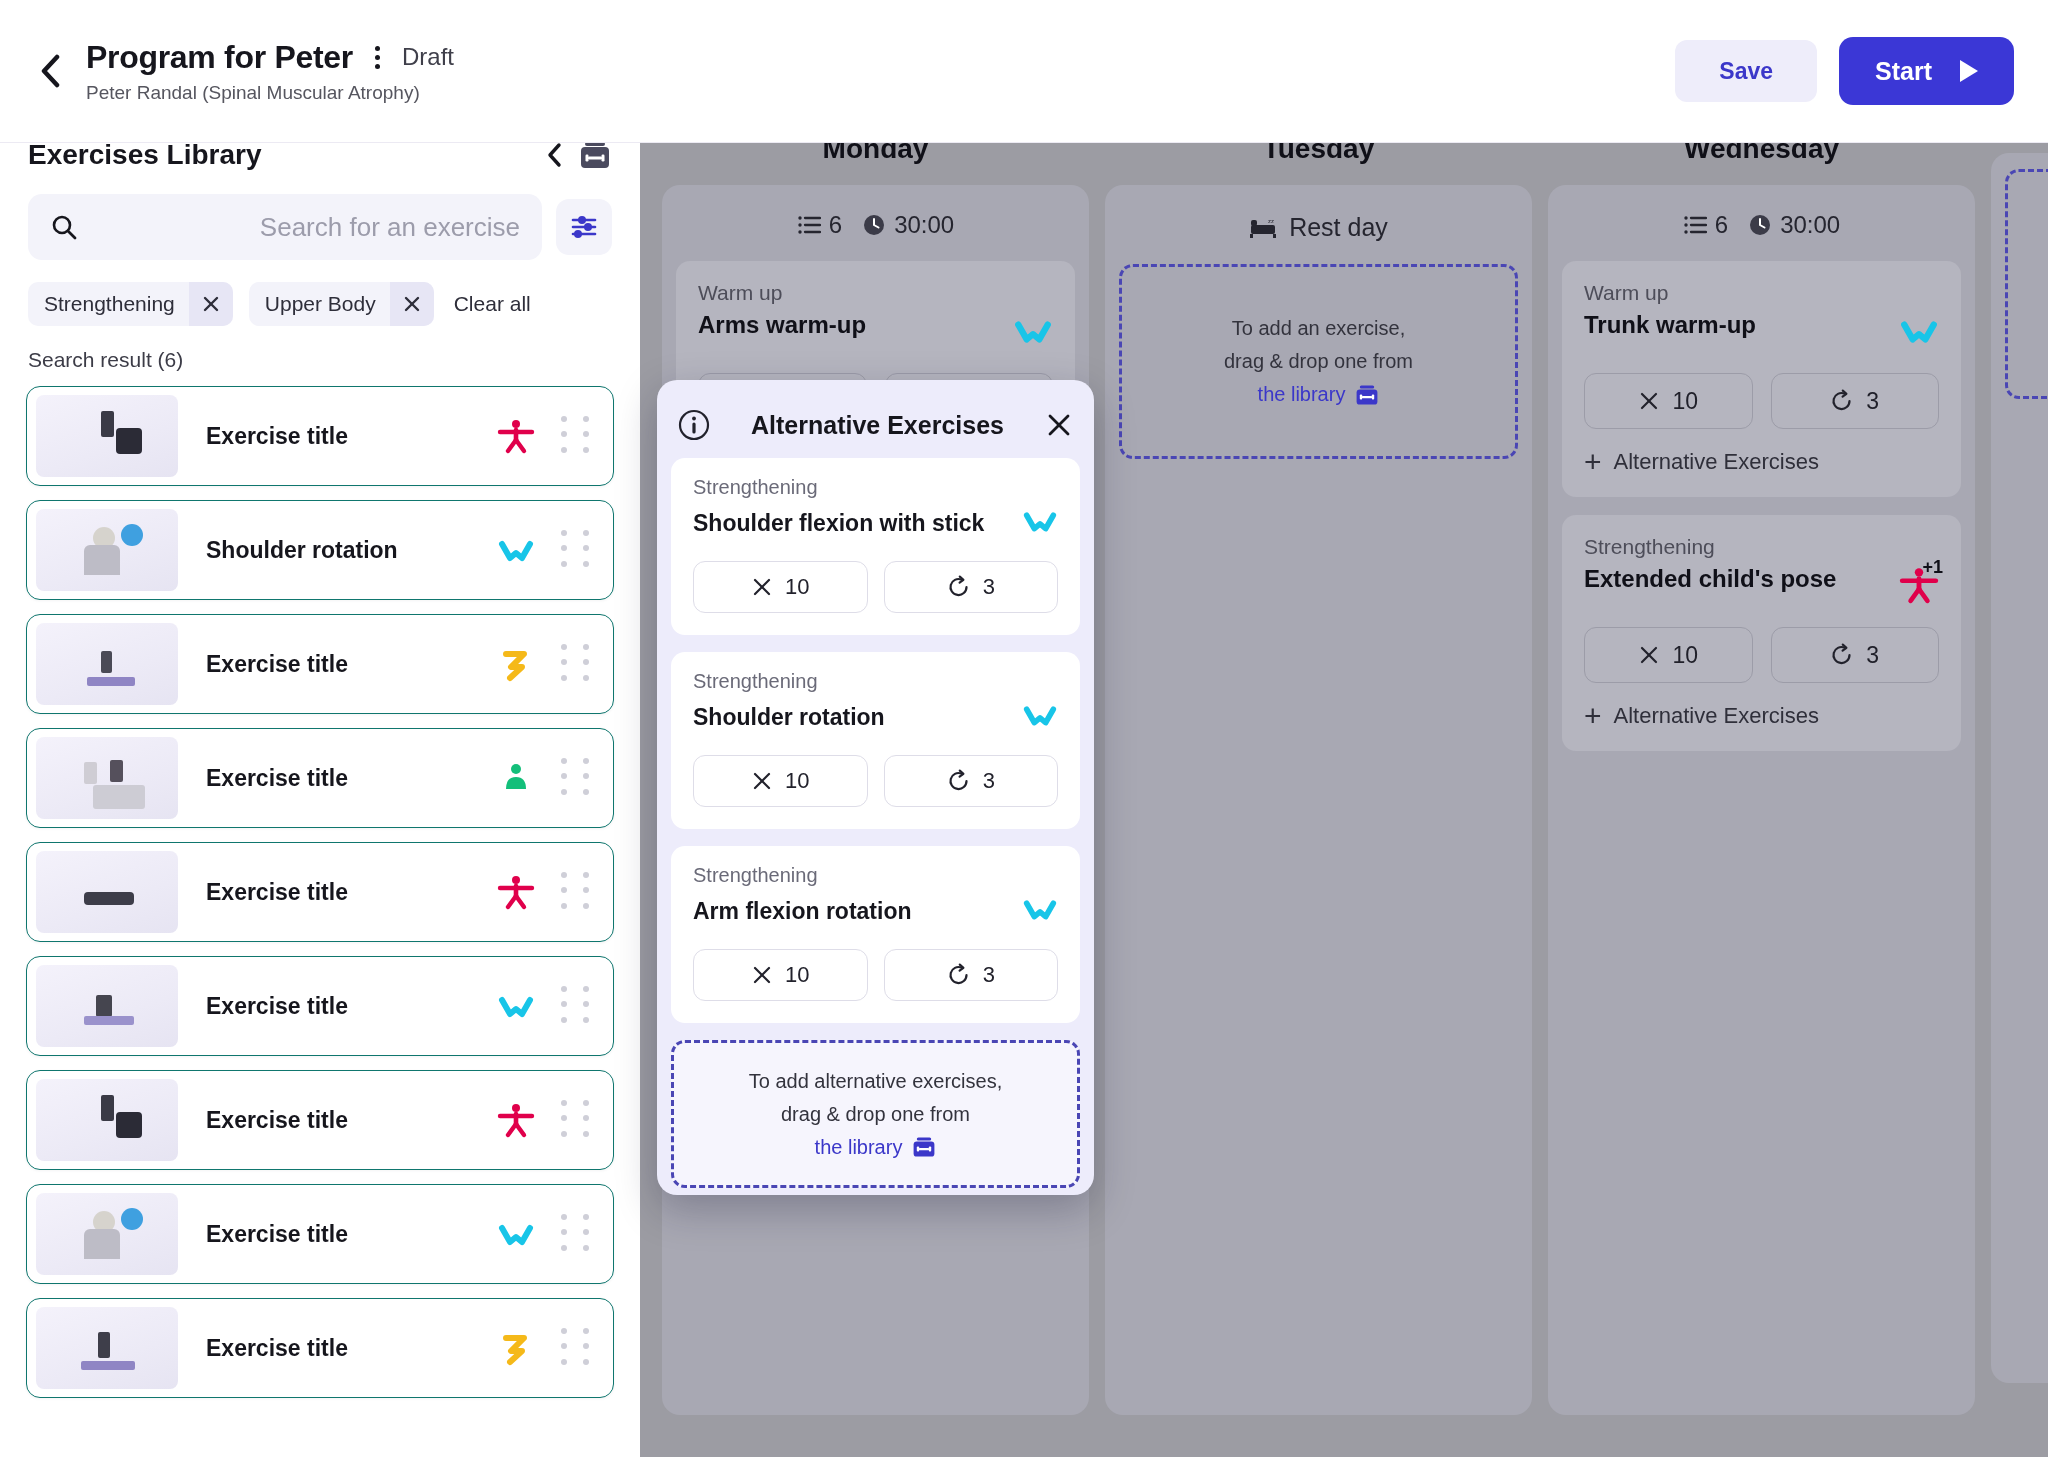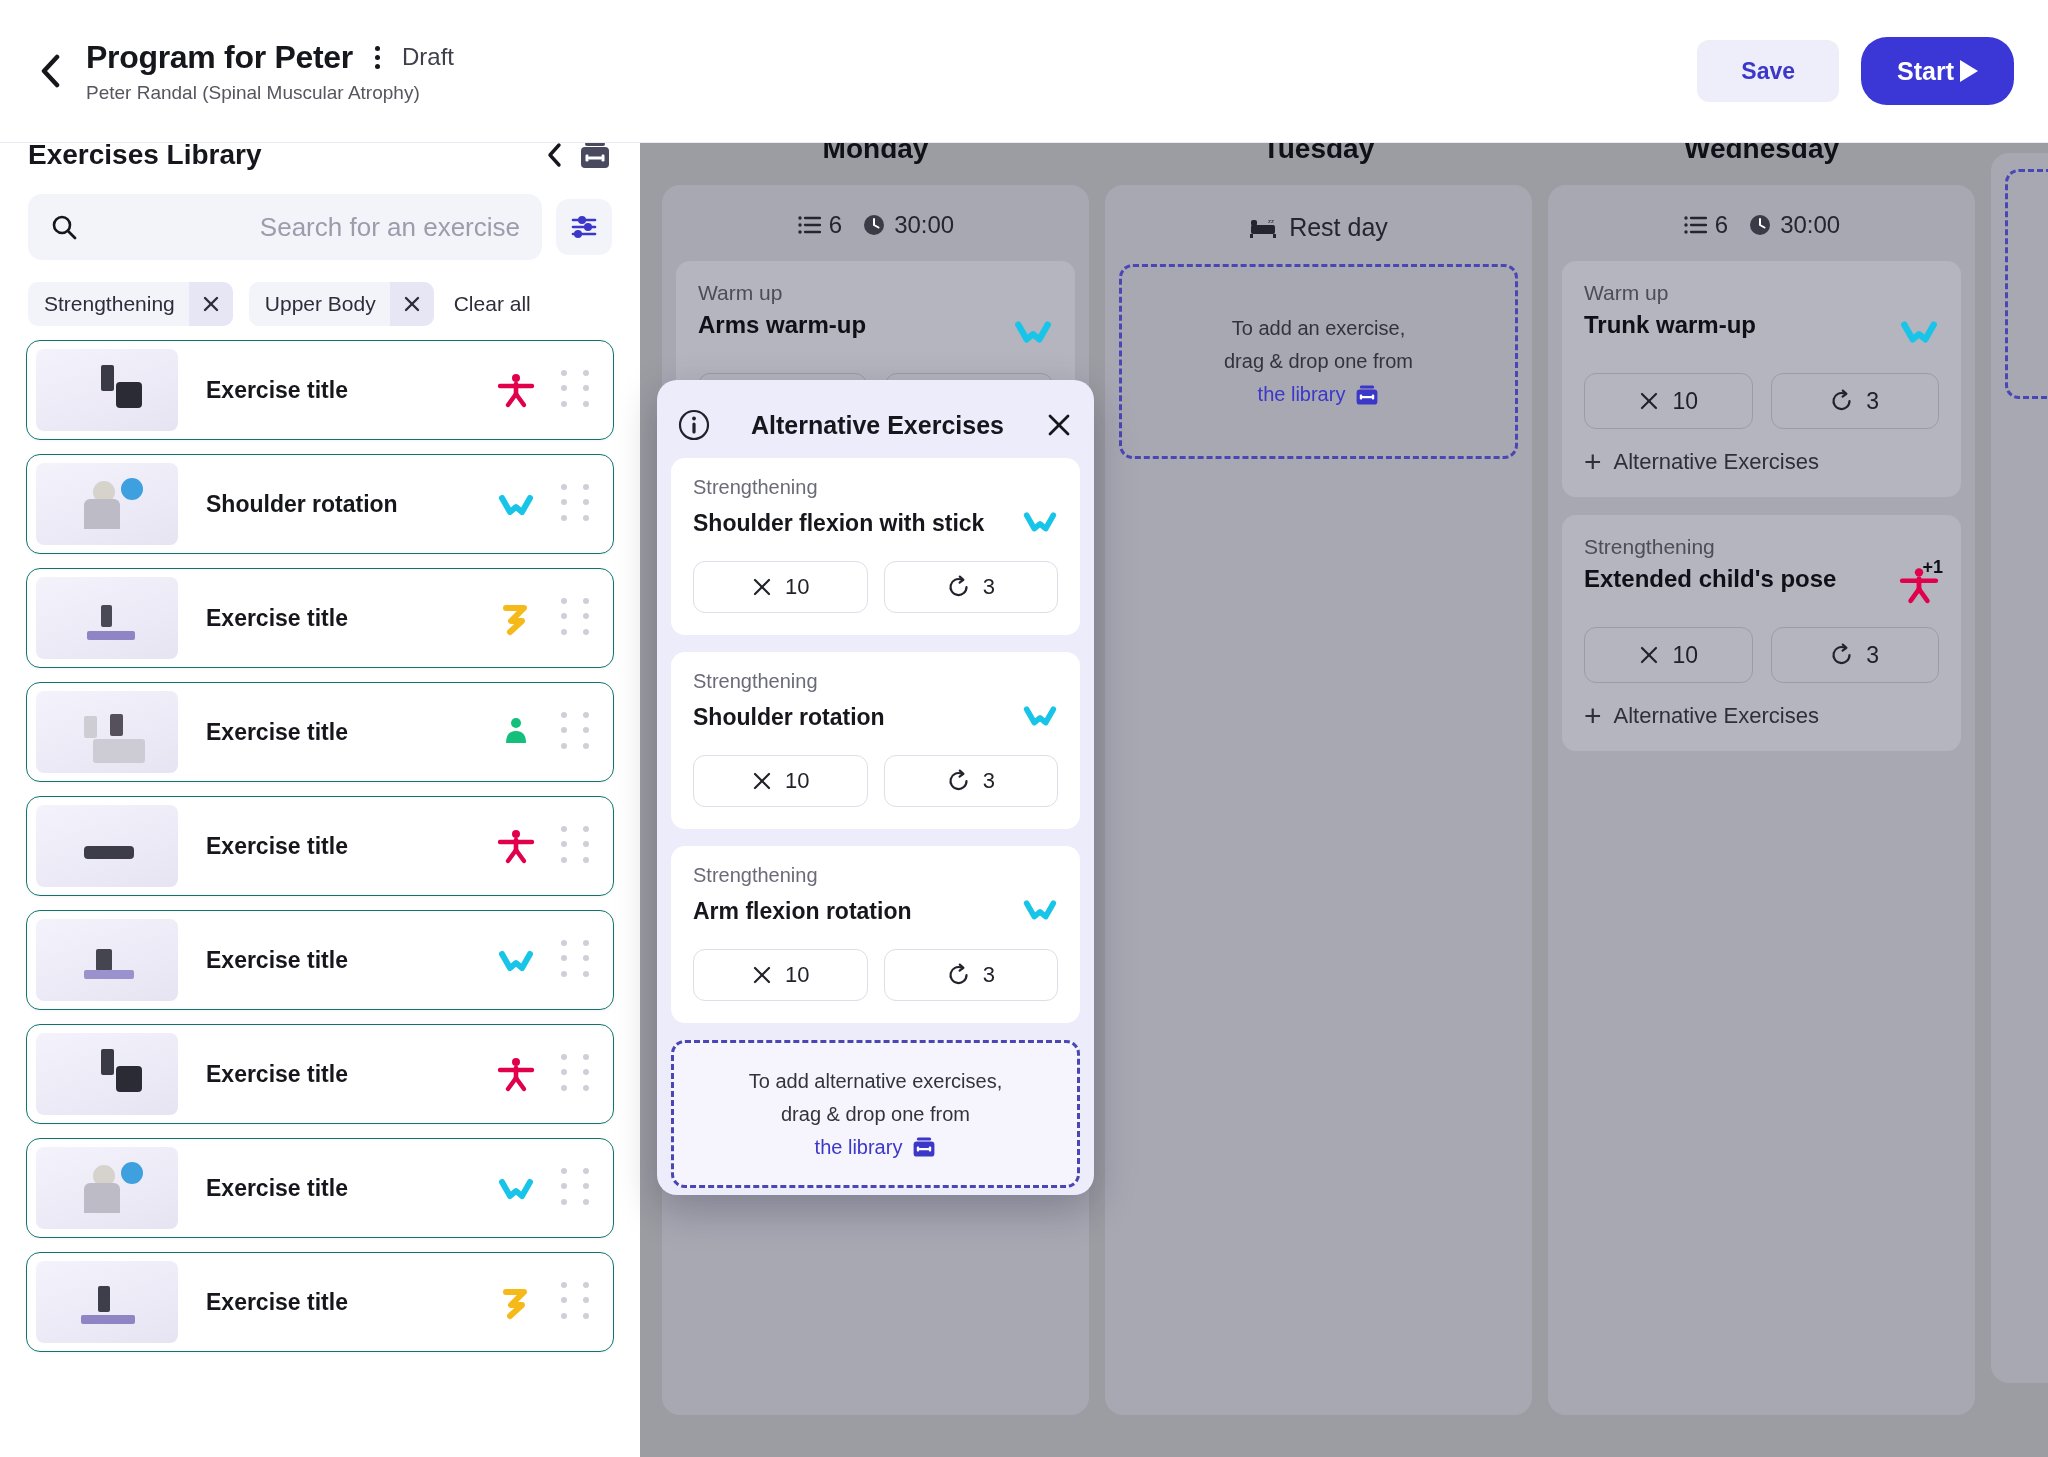--- a/index.html
+++ b/index.html
@@ -33,23 +33,23 @@
   .kebab i { width: 5px; height: 5px; border-radius: 50%; background: #16161d; display:block; }
   .status-draft { font-size: 24px; color: #3f3f4a; font-weight: 400; }
   .subtitle { font-size: 19px; color: #56565f; margin-top: 6px; }
   .topbar-actions { margin-left: auto; display: flex; align-items: center; gap: 22px; margin-right: 34px; }
   .btn-save {
     background: #eeedfa; color: #3b37c9; border: none; border-radius: 12px;
     font-size: 23px; font-weight: bold; padding: 0 44px; height: 62px;
     font-family: "Liberation Sans", sans-serif; cursor: pointer;
   }
   .btn-start {
-    background: #3b37d6; color: #ffffff; border: none; border-radius: 26px;
+    background: #3b37d6; color: #ffffff; border: none; border-radius: 14px;
     font-size: 25px; font-weight: bold; padding: 0 36px; height: 68px;
-    display: flex; align-items: center; gap: 6px;
+    display: flex; align-items: center; gap: 28px;
     font-family: "Liberation Sans", sans-serif; cursor: pointer;
   }
   .play-tri {
     width: 0; height: 0; border-left: 18px solid #fff;
     border-top: 11px solid transparent; border-bottom: 11px solid transparent;
   }
 
   
   .sidebar {
     position: absolute; left: 0; top: 116px; width: 640px; height: 1341px;
@@ -291,20 +291,21 @@
         <span class="chip-x">
           <svg width="20" height="20" viewBox="0 0 20 20">
             <line x1="4" y1="4" x2="16" y2="16" stroke="#2e2e3a" stroke-width="2.4" stroke-linecap="round"></line>
             <line x1="16" y1="4" x2="4" y2="16" stroke="#2e2e3a" stroke-width="2.4" stroke-linecap="round"></line>
           </svg>
         </span>
       </span>
       <span class="clear-all">Clear all</span>
     </div>
 
+    <div class="search-result">Search result (6)</div>
 
     <div class="ex-list" id="ex-list">
         <div class="ex-item">
           <span class="ex-thumb">
             <span class="fig" style="left:46%;top:20%;width:13px;height:26px;background:#3a3a46;"></span>
             <span class="fig" style="left:56%;top:40%;width:26px;height:26px;background:#2b2b36;border-radius:4px;"></span>
           </span>
           <span class="ex-title">Exercise title</span>
           <span class="body-icon">
             <svg width="38" height="38" viewBox="0 0 38 38">

